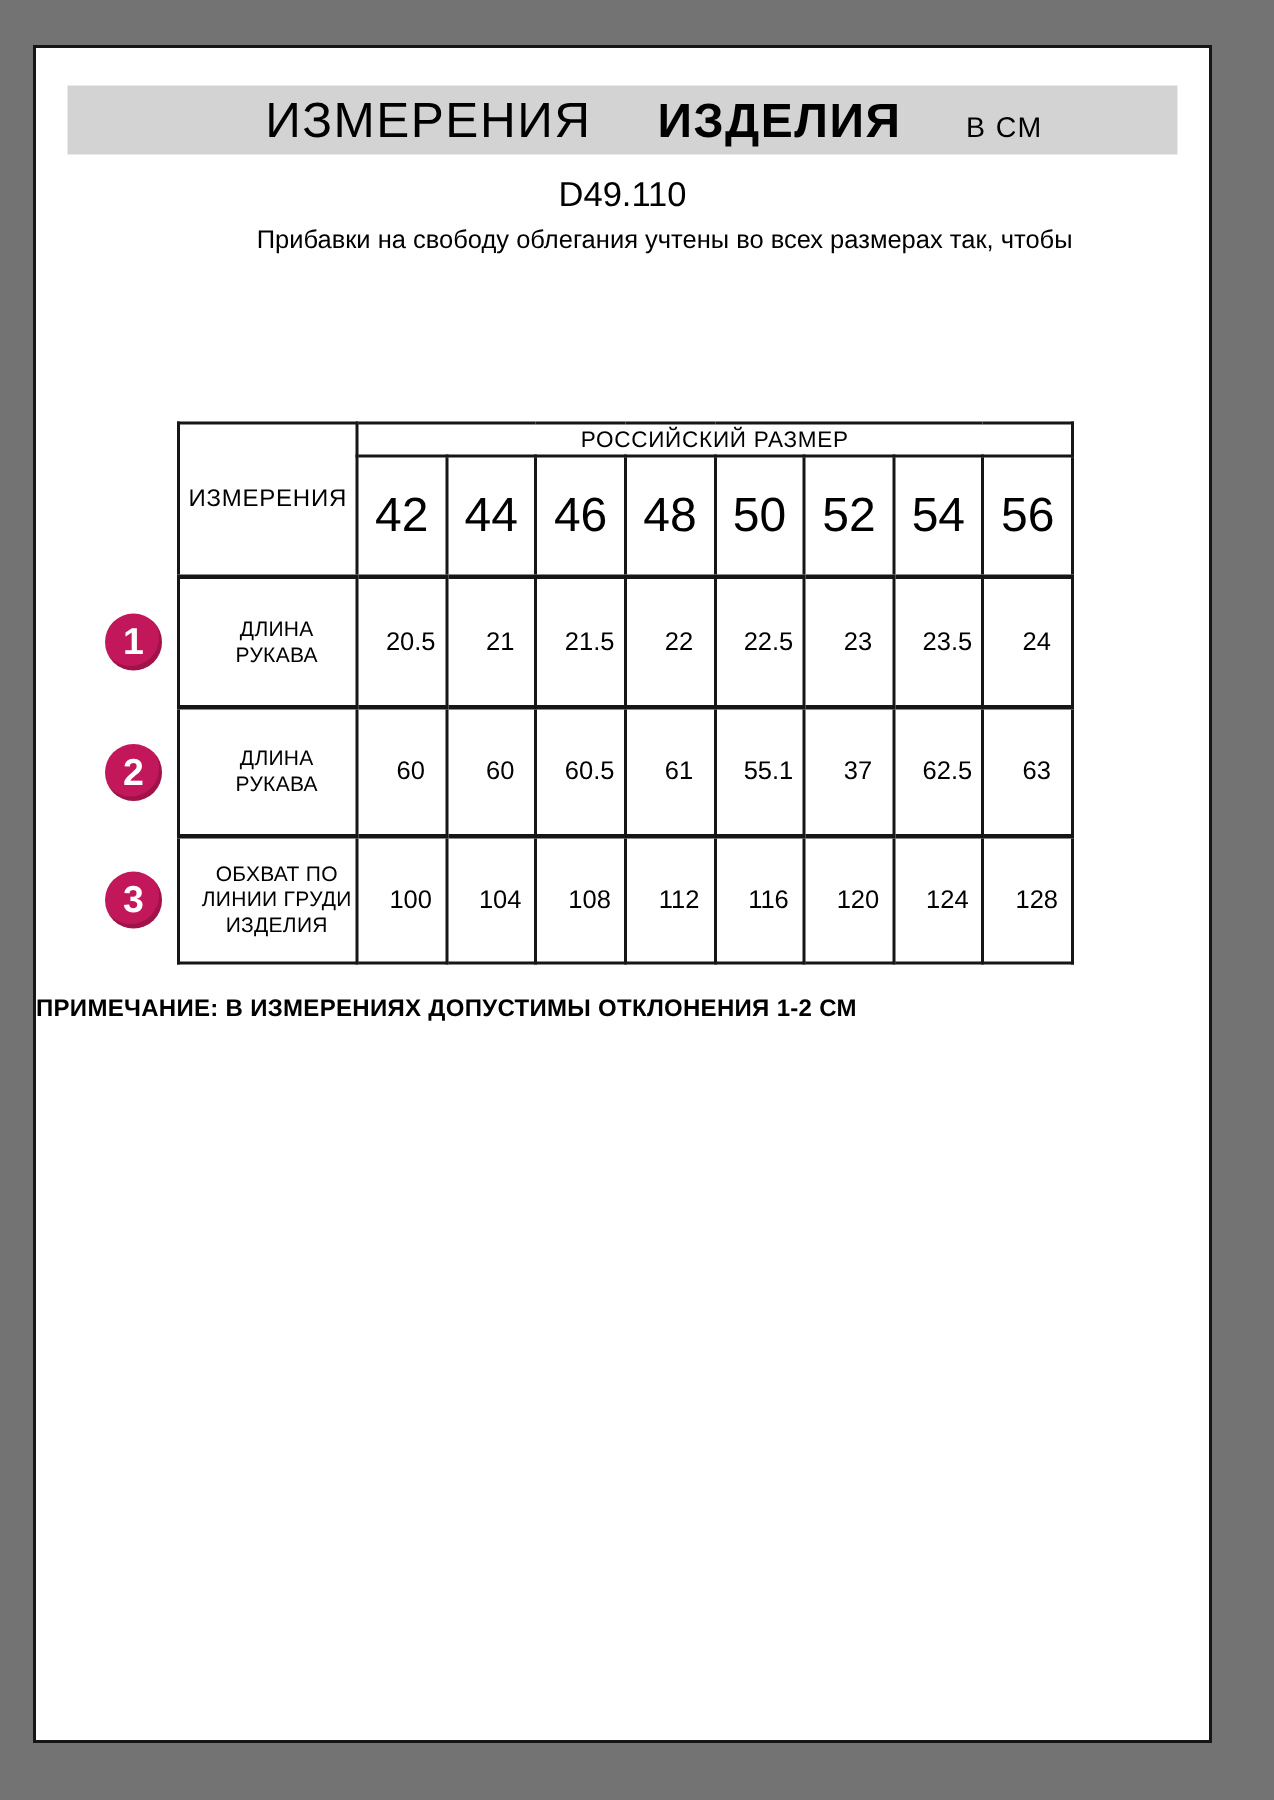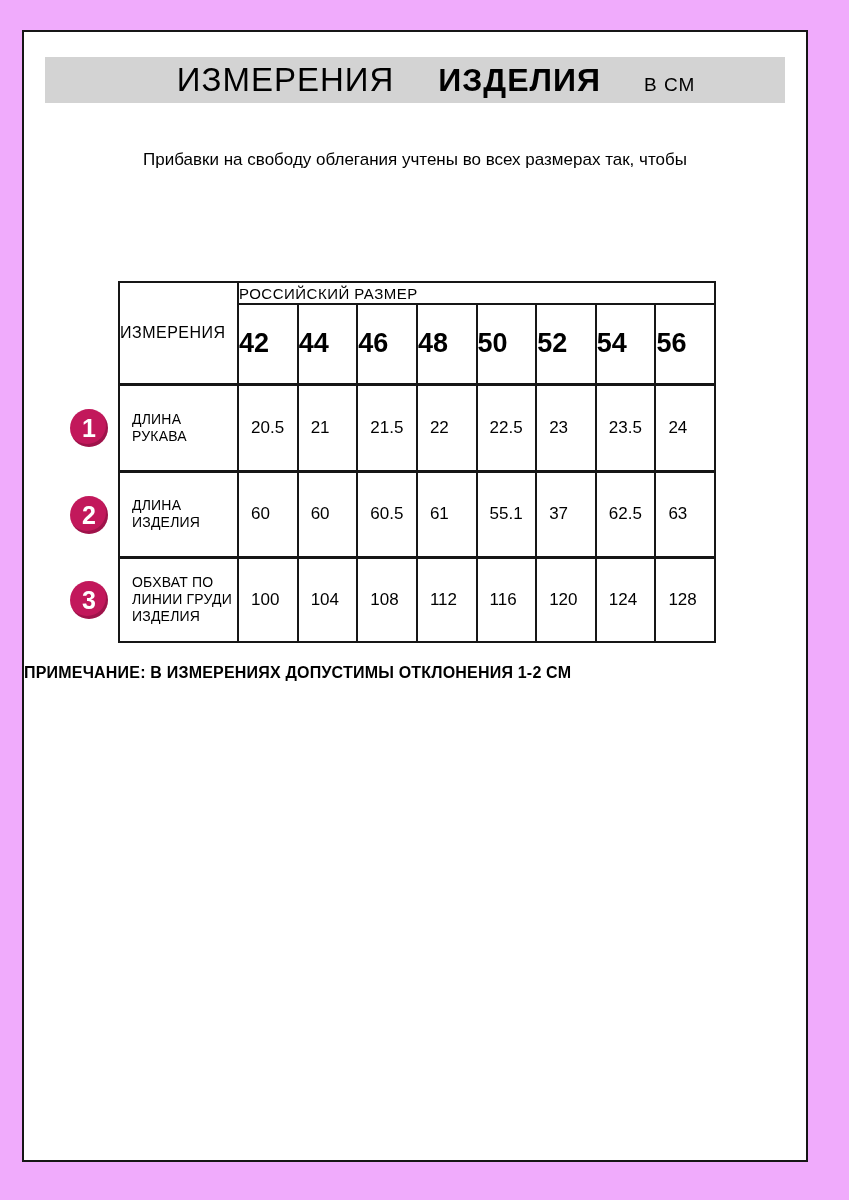--- a/index.html
+++ b/index.html
@@ -3,21 +3,21 @@
 <meta charset="utf-8">
 <style>
   :root {
     --accent: #c2185b;
     --banner-bg: #d3d3d3;
     --line: #161616;
   }
   * { margin: 0; padding: 0; box-sizing: border-box; }
   html, body { width: 849px; height: 1200px; background: #ffffff; }
   body { font-family: "Liberation Sans", sans-serif; color: #000; }
-  .page { position: relative; width: 849px; height: 1200px; background: #f0abfc; overflow: hidden; }
+  .page { position: relative; width: 849px; height: 1200px; background: #737373; overflow: hidden; }
 
   .sheet {
     position: absolute; left: 22px; top: 30px;
     width: 786px; height: 1132px;
     border: 2px solid var(--line);
     background: #fff;
   }
 
   
   .banner {
@@ -31,21 +31,21 @@
   .title-word2 { font-size: 32px; font-weight: bold; letter-spacing: 1px; margin-left: 44px; }
   .title-unit  { font-size: 19px; font-weight: normal; letter-spacing: 1px; margin-left: 43px; }
 
   
   .product-code {
     position: absolute; left: 0; top: 84px; width: 100%;
     text-align: center; font-size: 23px; font-weight: normal;
   }
   .description {
     position: absolute; left: 91px; top: 117px; width: 600px;
-    text-align: center; font-size: 17px; line-height: 21.5px; font-weight: normal;
+    text-align: right; font-size: 17px; line-height: 21.5px; font-weight: normal;
   }
 
   
   .row-badge {
     position: absolute; left: 46px;
     width: 38px; height: 38px; border-radius: 50%;
     background: var(--accent);
     box-shadow: inset -2px -3px 0 rgba(0,0,0,0.18);
     color: #fff; font-size: 25px; font-weight: bold;
     display: flex; align-items: center; justify-content: center;
@@ -55,26 +55,26 @@
   .badge-3 { top: 549px; }
 
   
   .size-table-wrap { position: absolute; left: 94px; top: 249px; }
   table.size-table {
     border-collapse: collapse; table-layout: fixed; width: 598px;
     background: #fff;
   }
   table.size-table td {
     border: 2px solid var(--line);
-    text-align: left; vertical-align: middle;
+    text-align: center; vertical-align: middle;
     overflow: hidden;
   }
   td.group-header { height: 22px; font-size: 15px; font-weight: normal; letter-spacing: 0.5px; }
   td.meas-header  { font-size: 16px; font-weight: normal; letter-spacing: 0.5px; }
-  td.size-cell    { height: 80px; font-size: 27px; font-weight: bold; }
+  td.size-cell    { height: 80px; font-size: 32px; font-weight: normal; }
   tr.data-row td  { border-top-width: 3px; padding-left: 12px; }
   td.label-cell   {
     font-size: 14px; font-weight: normal; line-height: 17px;
     white-space: pre-line; letter-spacing: 0.2px;
   }
   tr.dr1 td { height: 87px; }
   tr.dr2 td { height: 86px; }
   tr.dr3 td { height: 85px; }
   td.value-cell { font-size: 17px; font-weight: normal; }
 
@@ -91,20 +91,21 @@
   <div class="sheet">
 
     <div class="banner">
       <div class="banner-inner">
         <span class="title-word1">ИЗМЕРЕНИЯ</span>
         <span class="title-word2">ИЗДЕЛИЯ</span>
         <span class="title-unit">В СМ</span>
       </div>
     </div>
 
+    <div class="product-code">D49.110</div>
 
     <div class="description">
       <div>Прибавки на свободу облегания учтены во всех размерах так, чтобы</div>
     </div>
 
     <div class="row-badge badge-1">1</div>
     <div class="row-badge badge-2">2</div>
     <div class="row-badge badge-3">3</div>
 
     <div class="size-table-wrap">
@@ -143,21 +144,21 @@
             <td class="value-cell">21.5</td>
             <td class="value-cell">22</td>
             <td class="value-cell">22.5</td>
             <td class="value-cell">23</td>
             <td class="value-cell">23.5</td>
             <td class="value-cell">24</td>
           </tr>
 
           <tr class="data-row dr2">
             <td class="label-cell">ДЛИНА
-ИЗДЕЛИЯ</td>
+РУКАВА</td>
             <td class="value-cell">60</td>
             <td class="value-cell">60</td>
             <td class="value-cell">60.5</td>
             <td class="value-cell">61</td>
             <td class="value-cell">55.1</td>
             <td class="value-cell">37</td>
             <td class="value-cell">62.5</td>
             <td class="value-cell">63</td>
           </tr>
 

